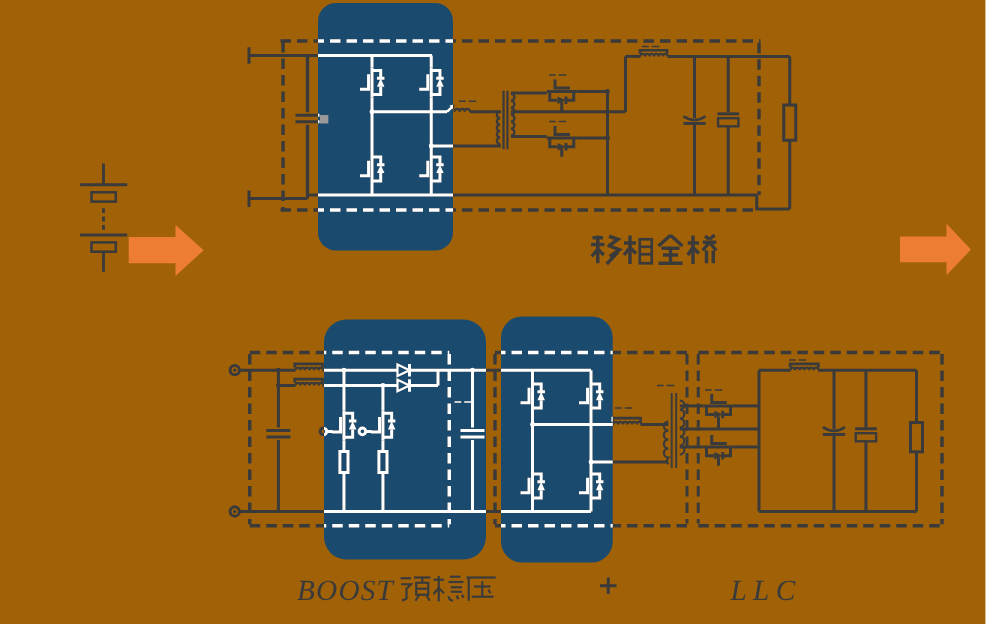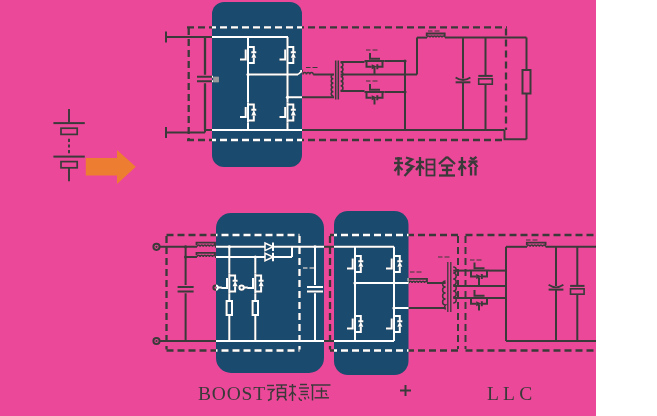--- a/index.html
+++ b/index.html
@@ -1,16 +1,16 @@
 <!DOCTYPE html>
 <html><head>
 <meta charset="utf-8">
 <style>
 html,body{margin:0;padding:0;background:#fff;}
-#wrap{width:596px;height:416px;position:relative;background:#ec4899;overflow:hidden;}
+#wrap{width:657px;height:416px;position:relative;background:#a16207;overflow:hidden;font-style:italic;}
 text{font-family:"Liberation Serif",serif;}
 </style>
 </head>
 <body>
 <div id="wrap">
 <svg width="657" height="416" viewBox="0 0 657 416">
 <defs>
 <clipPath id="bx">
   <rect x="212" y="2" width="90" height="165" rx="12"></rect>
   <rect x="216" y="213" width="108" height="160" rx="15"></rect>

